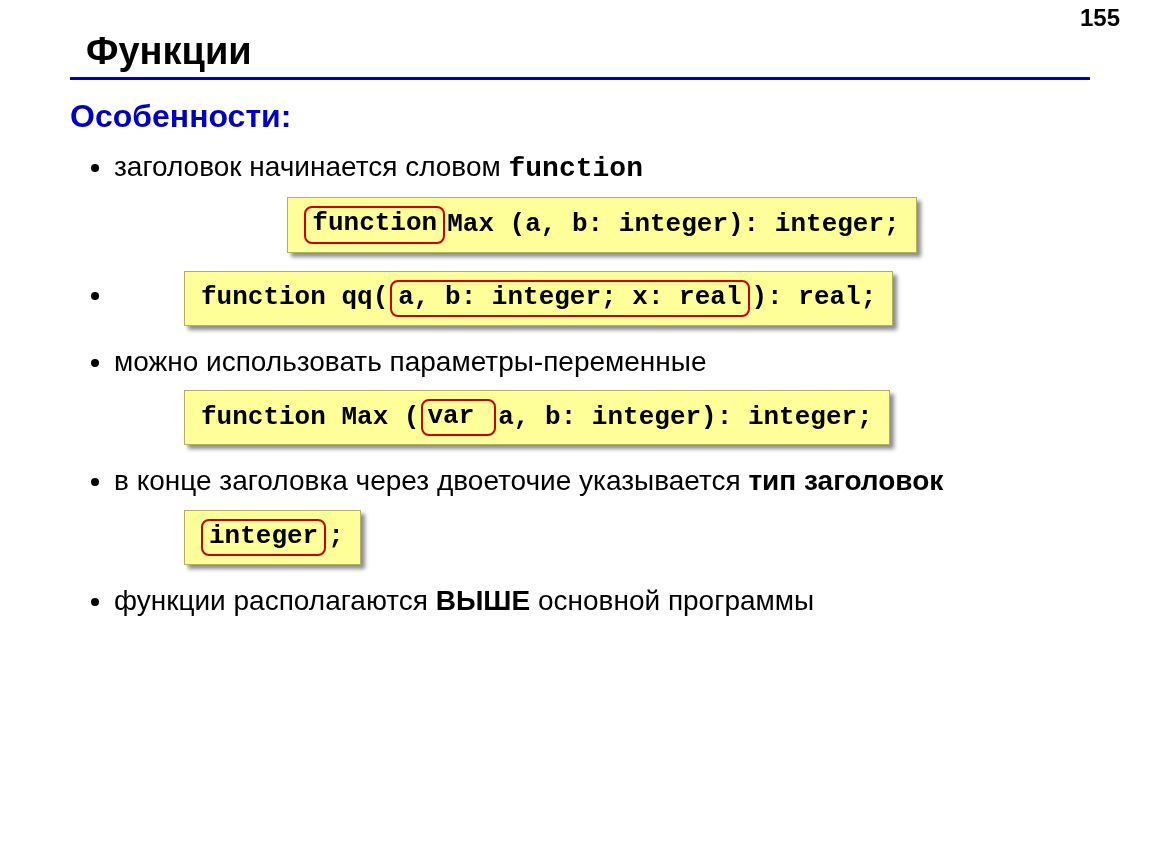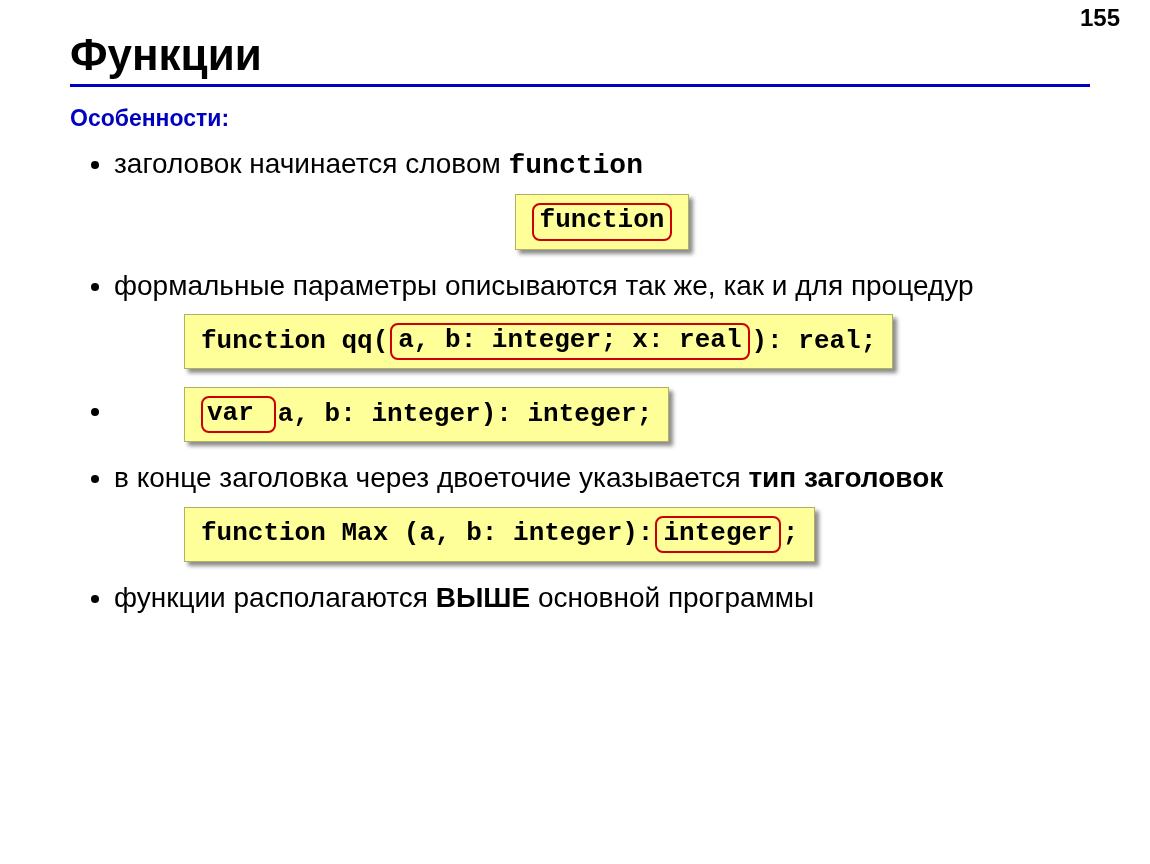--- a/index.html
+++ b/index.html
@@ -17,32 +17,32 @@
     position: relative;
   }
   .pagenum {
     position: absolute;
     top: 4px;
     right: 30px;
     font-size: 24px;
     font-weight: bold;
   }
   h1.title {
-    font-size: 44px;
+    font-size: 38px;
     font-weight: bold;
-    margin: 20px 0 4px 0;
+    margin: 20px 0 4px 16px;
   }
   .rule {
     border: none;
     border-top: 3px solid #0000c0;
     margin: 4px 0 18px 0;
   }
   .subhead {
     color: #0000c0;
-    font-size: 23px;
+    font-size: 32px;
     font-weight: bold;
     margin: 0 0 14px 0;
   }
   ul.features {
     list-style: disc;
     margin: 0;
     padding-left: 44px;
   }
   ul.features > li {
     font-size: 28px;
@@ -90,49 +90,50 @@
 
   <div class="subhead">Особенности:</div>
 
   <ul class="features">
 
     <li>
       <span>заголовок начинается словом </span><span class="mono">function</span>
       <div class="codeblock-wrap">
         <div class="codeblock">
           <span class="circled">function</span>
+            <span> Max (a, b: integer): integer;</span>
         </div>
       </div>
     </li>
 
     <li>
-      <span>формальные параметры описываются так же, как и для процедур</span>
       <div class="codeblock-wrap left">
         <div class="codeblock">
           <span>function qq( </span>
             <span class="circled">a, b: integer; x: real</span>
             <span> ): real;</span>
         </div>
       </div>
     </li>
 
     <li>
+      <span>можно использовать параметры-переменные</span>
       <div class="codeblock-wrap left">
         <div class="codeblock">
+          <span>function Max ( </span>
             <span class="circled tight">var</span>
             <span> a, b: integer): integer;</span>
         </div>
       </div>
     </li>
 
     <li>
       <span>в конце заголовка через двоеточие указывается </span><span class="bold">тип заголовок</span>
       <div class="codeblock-wrap left">
         <div class="codeblock">
-          <span>function Max (a, b: integer): </span>
             <span class="circled">integer</span>
             <span> ;</span>
         </div>
       </div>
     </li>
 
     <li>
       <span>функции располагаются </span><span class="bold">ВЫШЕ</span><span> основной программы</span>
     </li>
 

